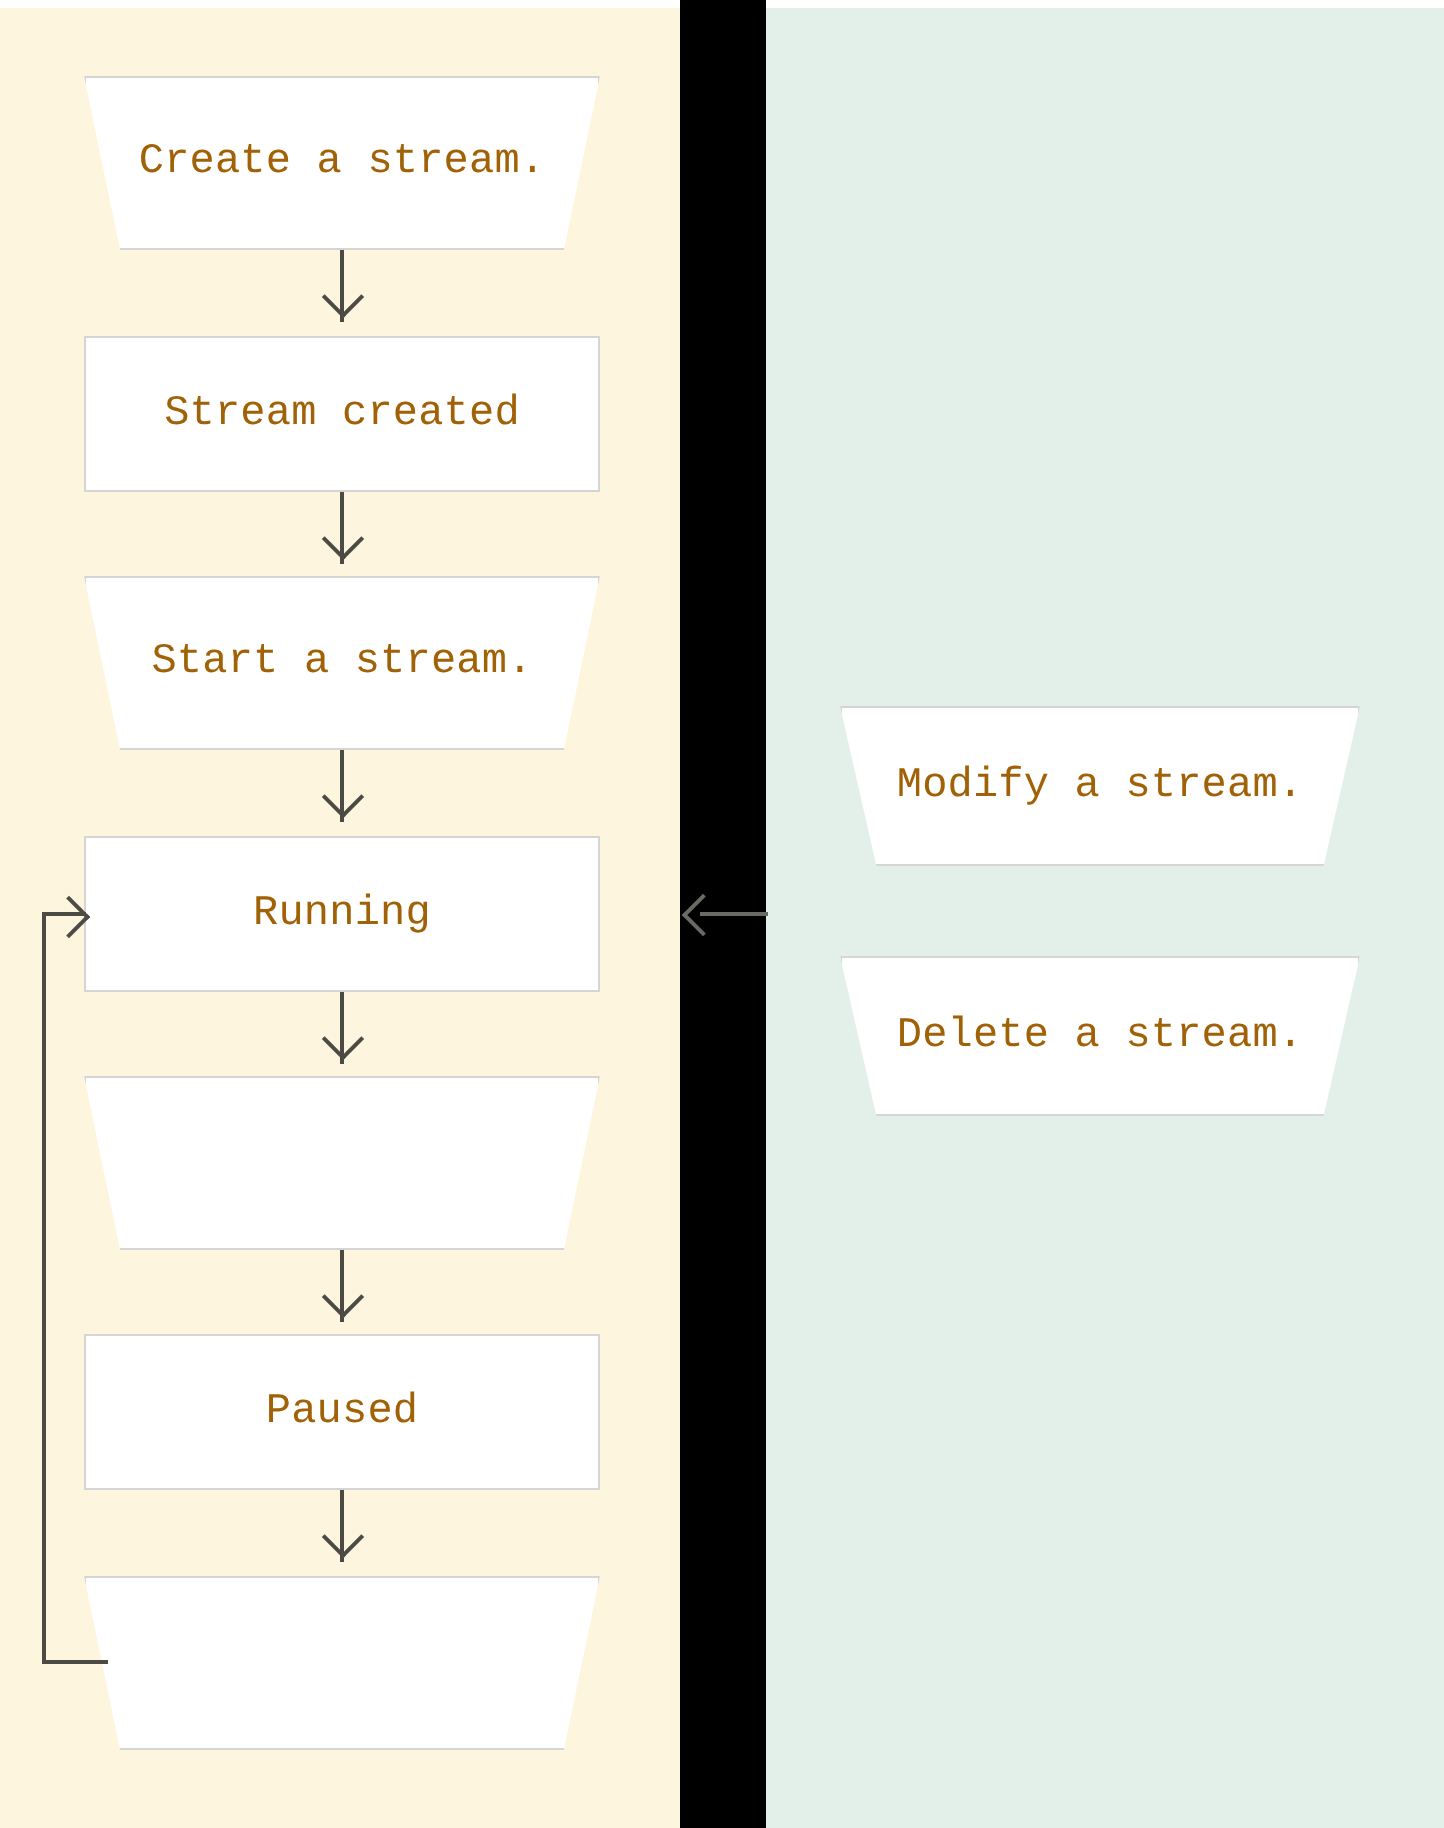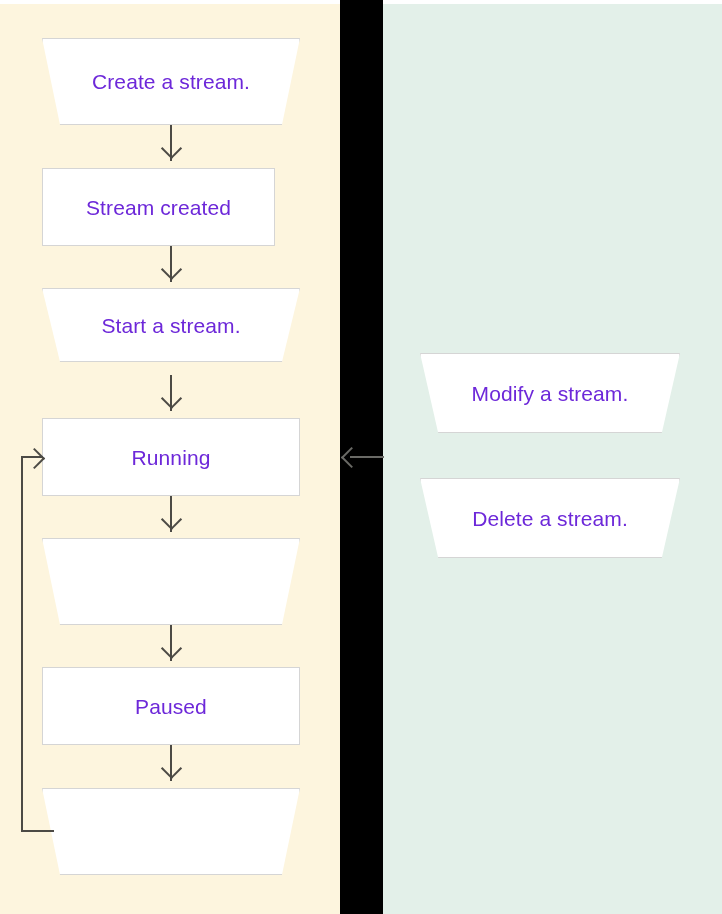--- a/index.html
+++ b/index.html
@@ -29,25 +29,26 @@
   .node {
     position: absolute;
     background: #ffffff;
     box-sizing: border-box;
     display: flex;
     align-items: center;
     justify-content: center;
   }
   .node .label {
     font-size: 21px;
-    color: #6d28d9;
+    color: #a16207;
     letter-spacing: 0.1px;
     white-space: nowrap;
     line-height: 1;
     text-align: center;
+    font-family: Liberation Mono, monospace;
   }
   
   .rect {
     border: 1px solid #d5d5d5;
   }
   
   .trap {
     border: none;
     background: transparent;
   }
@@ -95,28 +96,28 @@
   <div class="panel" id="panel-right"></div>
 
   <div class="node trap" style="left:42px; top:38px; width:258px; height:87px;">
     <div class="trap-shape"></div>
     <span class="label">Create a stream.</span>
   </div>
 
   <div class="vline" style="left:170px; top:125px; height:36px;"></div>
   <div class="chev down" style="left:164px; top:141px;"></div>
 
-  <div class="node rect" style="left:42px; top:168px; width:233px; height:78px;">
+  <div class="node rect" style="left:42px; top:168px; width:258px; height:78px;">
     <span class="label">Stream created</span>
   </div>
 
   <div class="vline" style="left:170px; top:246px; height:36px;"></div>
   <div class="chev down" style="left:164px; top:262px;"></div>
 
-  <div class="node trap" style="left:42px; top:288px; width:258px; height:74px;">
+  <div class="node trap" style="left:42px; top:288px; width:258px; height:87px;">
     <div class="trap-shape"></div>
     <span class="label">Start a stream.</span>
   </div>
 
   <div class="vline" style="left:170px; top:375px; height:36px;"></div>
   <div class="chev down" style="left:164px; top:391px;"></div>
 
   <div class="node rect" style="left:42px; top:418px; width:258px; height:78px;justify-content:center;">
     <span class="label">Running</span>
   </div>

